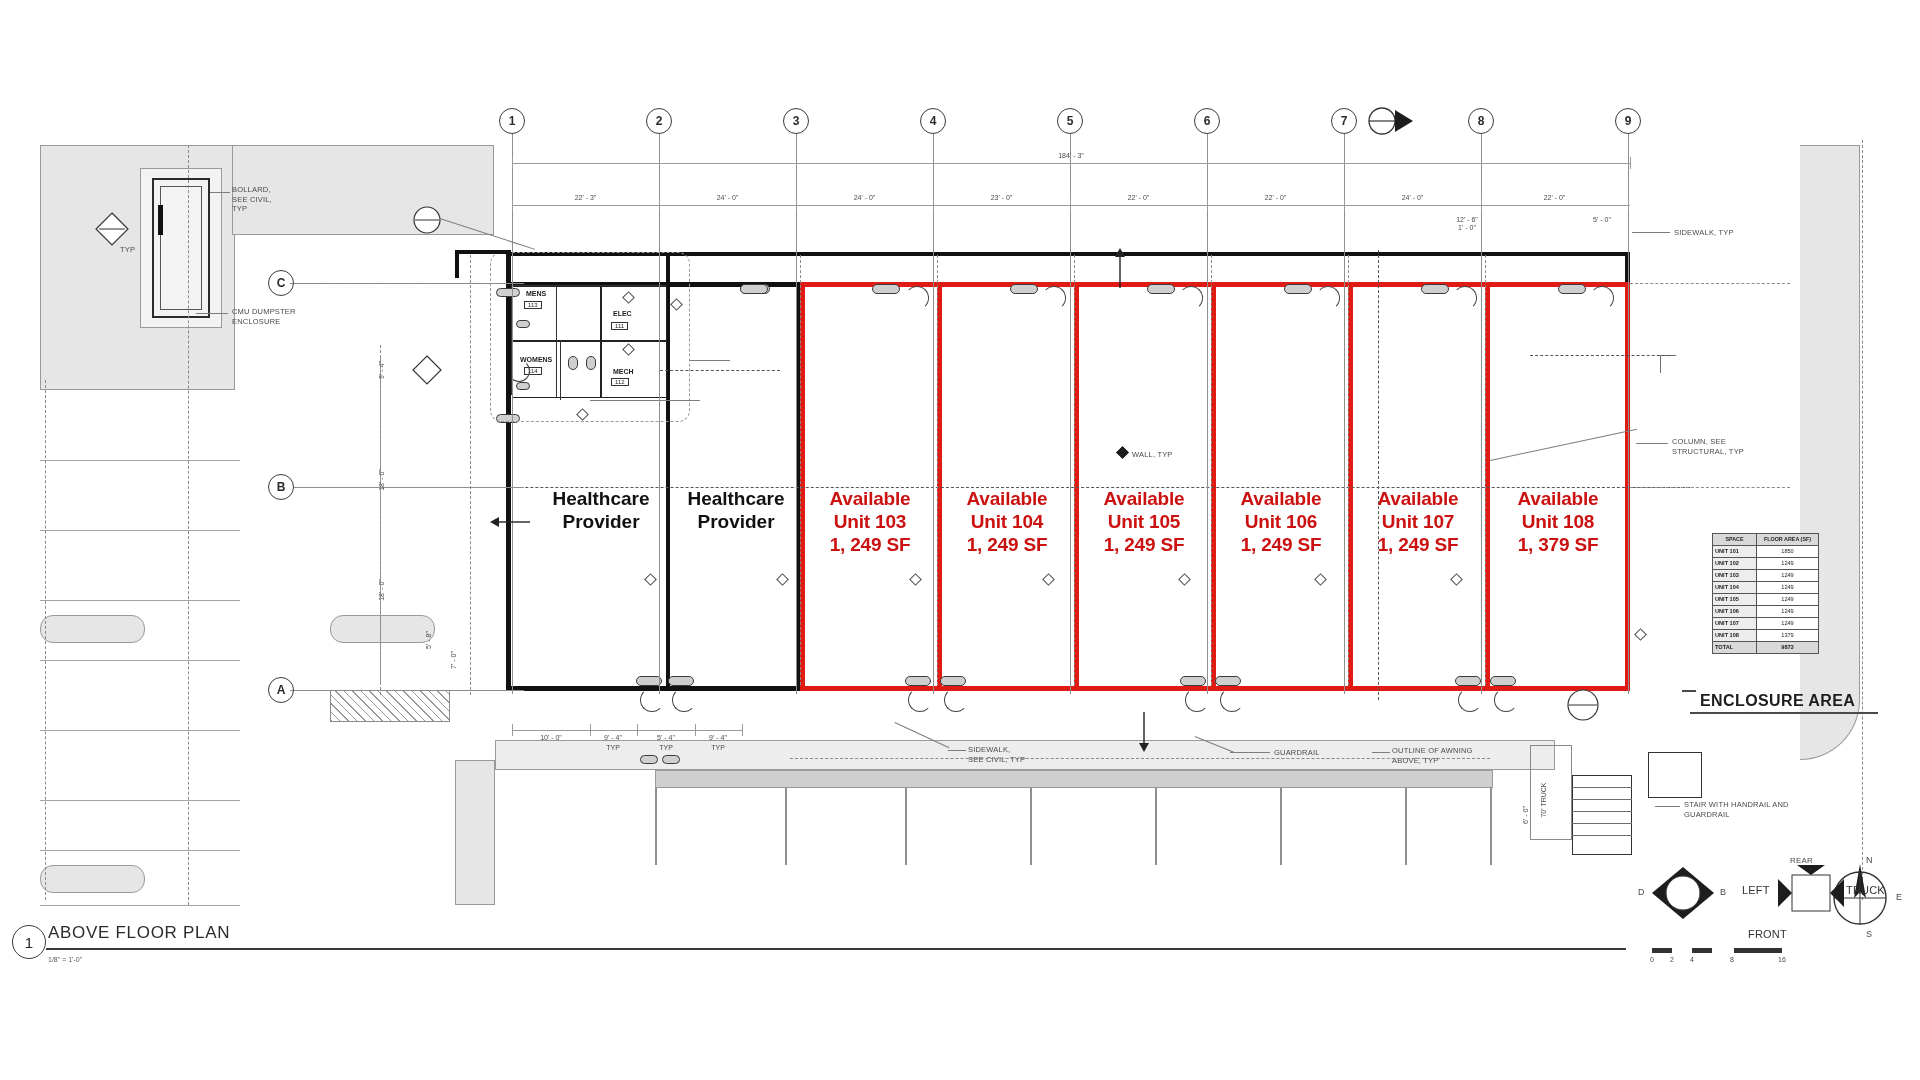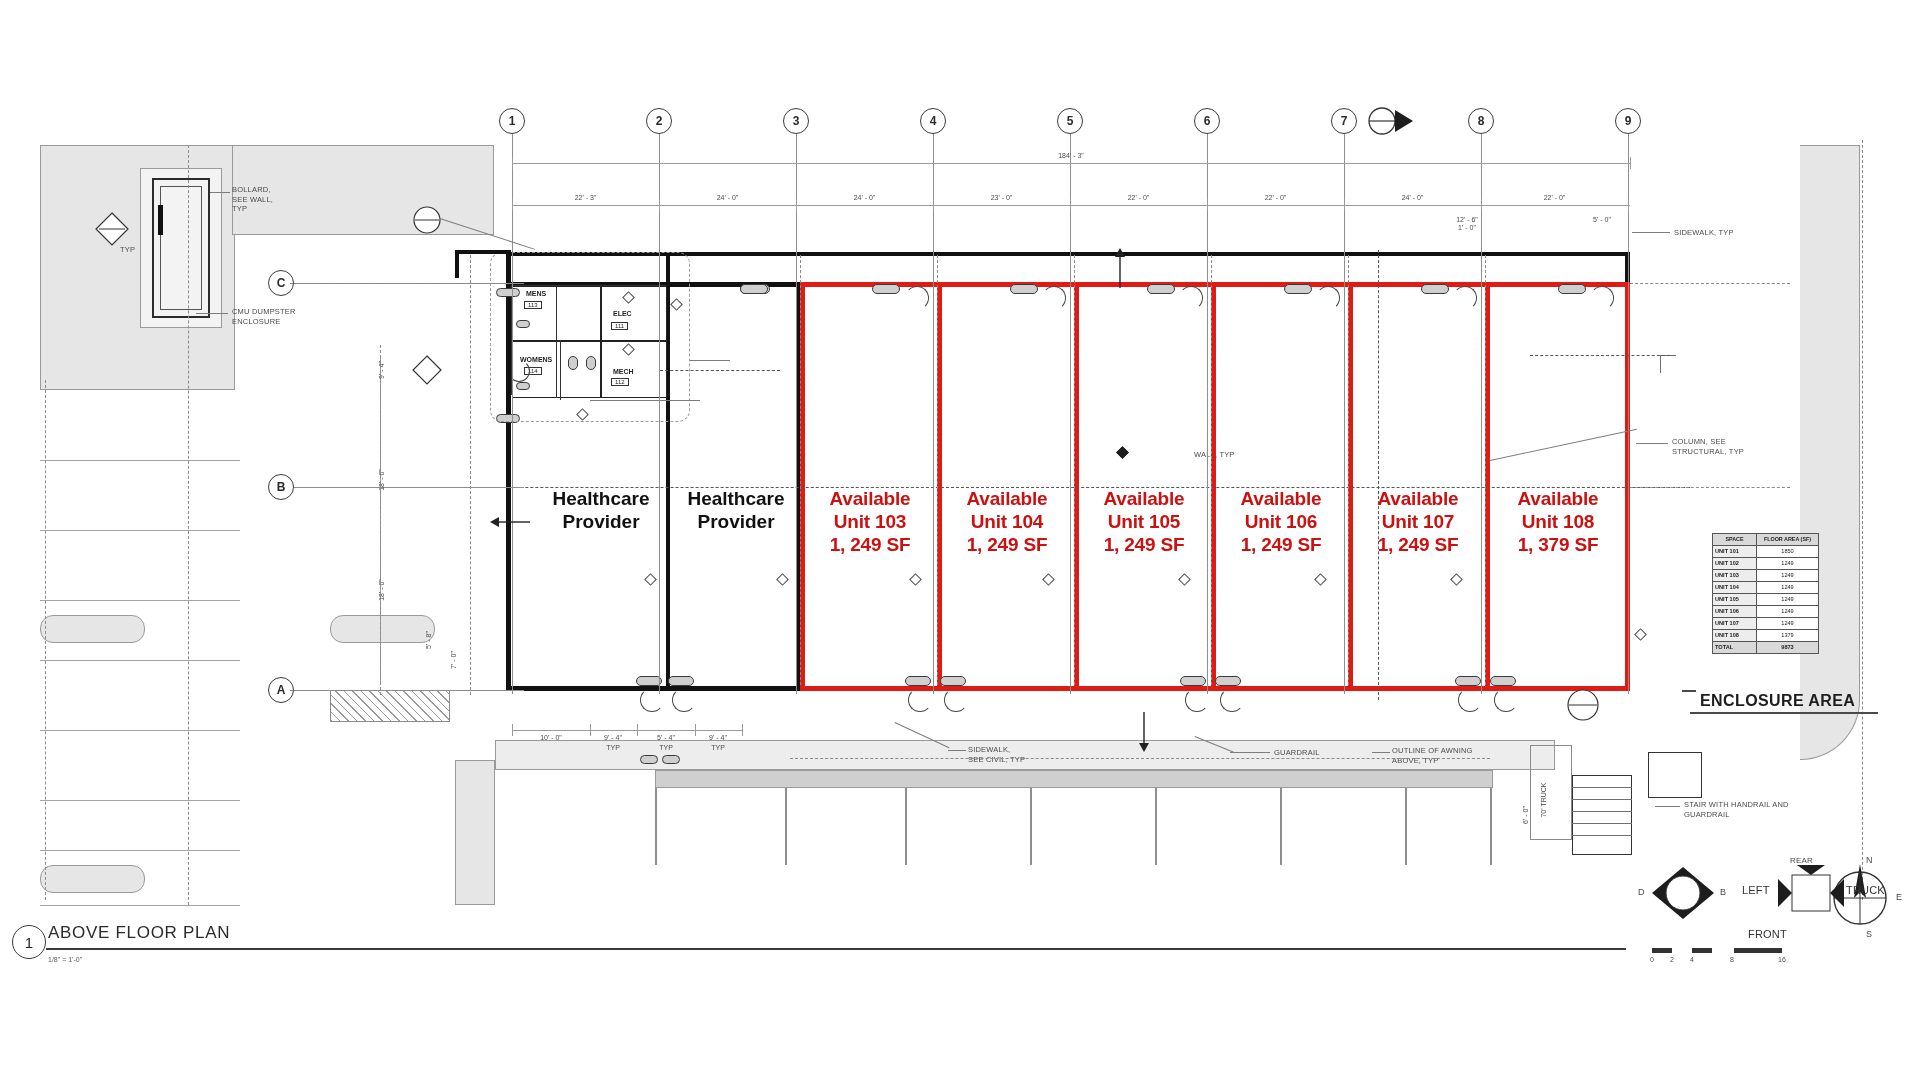--- a/index.html
+++ b/index.html
@@ -227,21 +227,21 @@
 
   <div class="diamond" style="left:646px;top:575px;"></div>
   <div class="diamond" style="left:778px;top:575px;"></div>
   <div class="diamond" style="left:911px;top:575px;"></div>
   <div class="diamond" style="left:1044px;top:575px;"></div>
   <div class="diamond" style="left:1180px;top:575px;"></div>
   <div class="diamond" style="left:1316px;top:575px;"></div>
   <div class="diamond" style="left:1452px;top:575px;"></div>
   <div class="diamond" style="left:1636px;top:630px;"></div>
   <div class="diamond solid" style="left:1118px;top:448px;"></div>
-  <div class="note" style="left:1194px; top:450px;">WALL, TYP</div>
+  <div class="note" style="left:1132px; top:450px;">WALL, TYP</div>
 
   <div class="dashv" style="left:800px;top:255px;height:430px;"></div>
   <div class="dashv" style="left:937px;top:255px;height:430px;"></div>
   <div class="dashv" style="left:1074px;top:255px;height:430px;"></div>
   <div class="dashv" style="left:1211px;top:255px;height:430px;"></div>
   <div class="dashv" style="left:1348px;top:255px;height:430px;"></div>
   <div class="dashv" style="left:1485px;top:255px;height:430px;"></div>
 
   <div class="thin" style="left:512px; top:286px; width:155px; height:112px; background:#fff; border:1.5px solid #222;"></div>
   <div class="thin" style="left:512px;top:340px;width:155px;height:1.5px;background:#222;"></div>
@@ -382,21 +382,21 @@
   <div class="winsym" style="left:640px;top:755px;width:18px;height:9px;"></div>
   <div class="winsym" style="left:662px;top:755px;width:18px;height:9px;"></div>
 
   <div class="dim" style="left:1540px; top:800px; transform:rotate(-90deg) translateX(-50%); transform-origin:0 0;">70' TRUCK</div>
   <div class="dim" style="left:1522px; top:815px; transform:rotate(-90deg) translateX(-50%); transform-origin:0 0;">6' - 0"</div>
   <div class="dim" style="left:1620px; top:800px;">6' - 0"</div>
   <div class="dim" style="left:1608px; top:845px;">TREAD</div>
 
   <div class="leader" style="left:210px; top:192px; width:20px;"></div>
   <div class="note" style="left:232px; top:185px;">BOLLARD,
-SEE WALL,
+SEE CIVIL,
 TYP</div>
 
   <div class="leader" style="left:196px; top:313px; width:32px;"></div>
   <div class="note" style="left:232px; top:307px;">CMU DUMPSTER
 ENCLOSURE</div>
 
   <div class="leader" style="left:1632px; top:232px; width:38px;"></div>
   <div class="note" style="left:1674px; top:228px;">SIDEWALK, TYP</div>
 
   <div class="leader" style="left:1636px; top:443px; width:32px;"></div>

